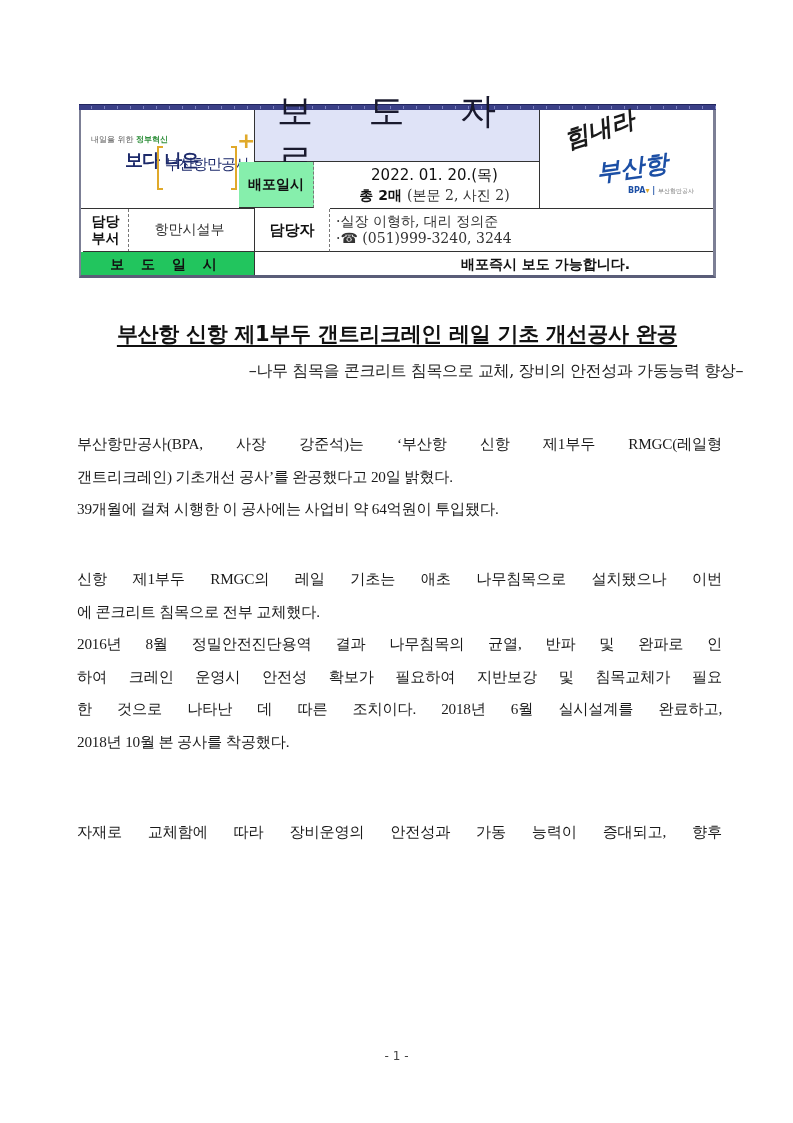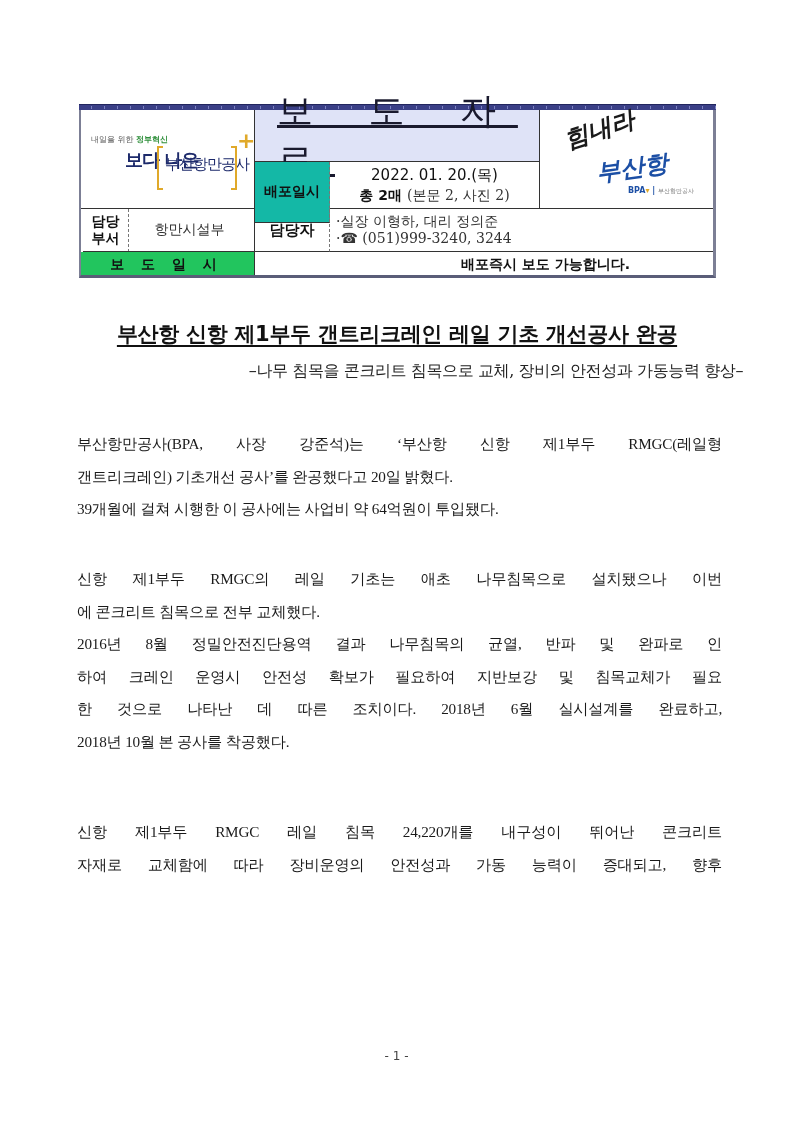--- a/index.html
+++ b/index.html
@@ -15,22 +15,22 @@
   .cell { position: absolute; box-sizing: border-box; display: flex; align-items: center; justify-content: center; }
   .b-r { border-right: 1px solid #333; }
   .b-b { border-bottom: 1px solid #333; }
   .dot-r { border-right: 1px dashed #777; }
 
   .outer { position: absolute; left: 0; top: 6px; width: 637px; height: 168px; box-sizing: border-box;
            border-left: 2px solid #7c7f95; border-right: 3px solid #7c7f95; border-bottom: 3px solid #5a5d78; }
 
   .logo-cell { left: 0; top: 6px; width: 176px; height: 99px; }
   .title-cell { left: 176px; top: 6px; width: 285px; height: 52px; background: #dfe3f7; }
-  .title-cell span { font-family: "DejaVu Serif", serif; font-size: 36px; letter-spacing: 22px; color: #1a1a2e; padding-left: 22px; text-decoration: underline; }
-  .date-label { left: 176px; top: 58px; width: 75px; height: 61px; background: #14b8a6; }
+  .title-cell span { font-family: "DejaVu Serif", serif; font-size: 36px; letter-spacing: 22px; color: #1a1a2e; padding-left: 22px; }
+  .date-label { left: 160px; top: 58px; width: 75px; height: 46px; background: #86efac; }
   .date-value { left: 251px; top: 58px; width: 210px; height: 47px; flex-direction: column; line-height: 20px; }
   .brand-cell { left: 461px; top: 6px; width: 176px; height: 99px; }
 
   .dept-label { left: 4px; top: 105px; width: 46px; height: 43px; flex-direction: column; line-height: 17px; }
   .dept-value { left: 46px; top: 105px; width: 130px; height: 43px; }
   .contact-label { left: 176px; top: 105px; width: 75px; height: 43px; }
   .contact-value { left: 251px; top: 105px; width: 386px; height: 43px; flex-direction: column; align-items: flex-start; padding-left: 6px; line-height: 17px; }
 
   .release-label { left: 0; top: 148px; width: 176px; height: 26px; background: #22c55e; }
   .release-value { left: 176px; top: 148px; width: 533px; height: 26px; padding-left: 48px; }
@@ -140,17 +140,16 @@
 <div class="para" style="top:563px;">
   <span class="ln"> 신항 제1부두 RMGC의 레일 기초는 애초 나무침목으로 설치됐으나 이번</span>
   <span class="ln last">에 콘크리트 침목으로 전부 교체했다.</span>
   <span class="ln"> 2016년 8월 정밀안전진단용역 결과 나무침목의 균열, 반파 및 완파로 인</span>
   <span class="ln">하여 크레인 운영시 안전성 확보가 필요하여 지반보강 및 침목교체가 필요</span>
   <span class="ln">한 것으로 나타난 데 따른 조치이다. 2018년 6월 실시설계를 완료하고,</span>
   <span class="ln last">2018년 10월 본 공사를 착공했다.</span>
 </div>
 
 <div class="para" style="top:816px;">
-  <span class="ln"> 신항 제1부두 RMGC 레일 침목 24,220개를 내구성이 뛰어난 콘크리트</span>
   <span class="ln">자재로 교체함에 따라 장비운영의 안전성과 가동 능력이 증대되고, 향후</span>
 </div>
 
 <div class="page-num">- 1 -</div>
 
 </body></html>

